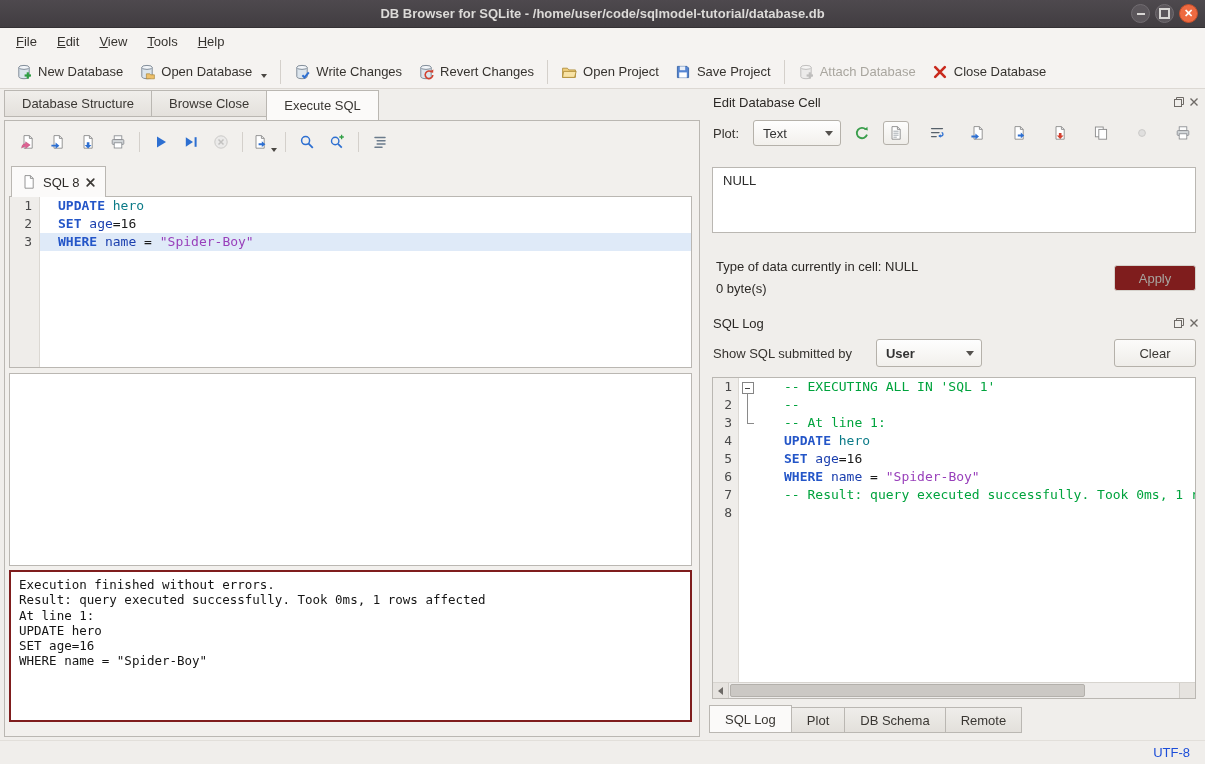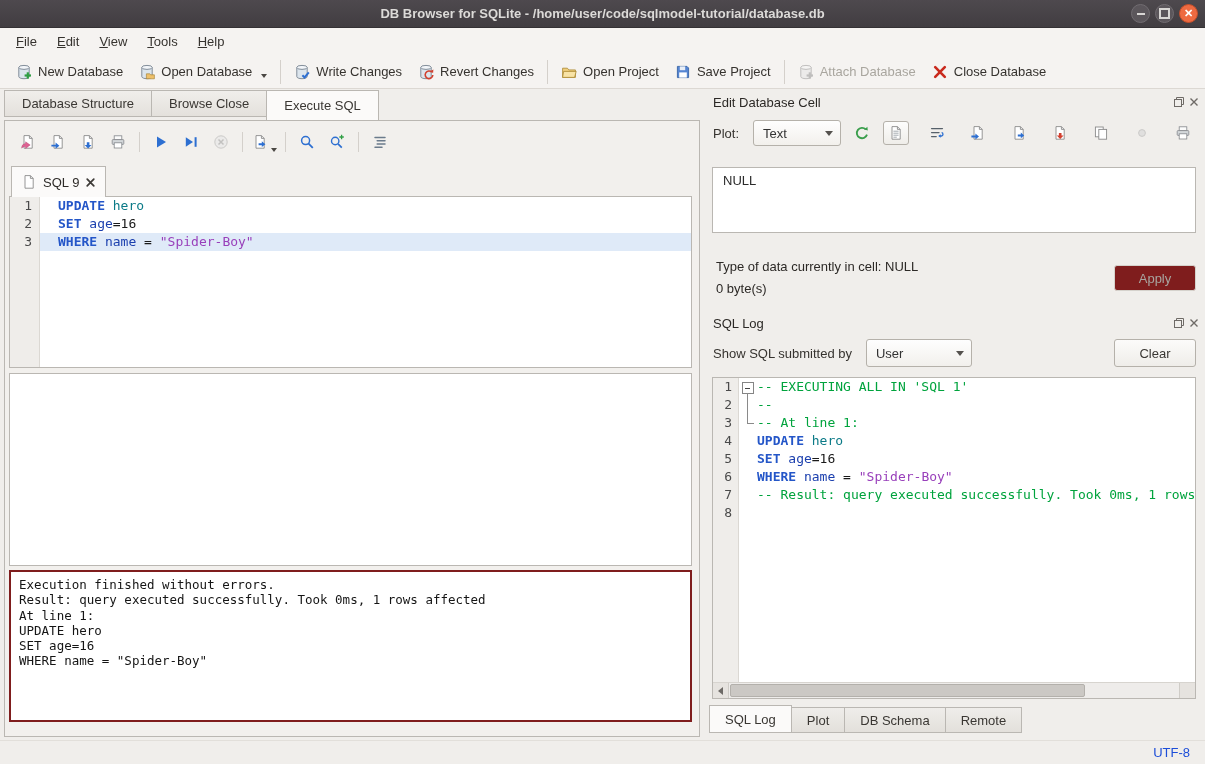--- a/index.html
+++ b/index.html
@@ -101,25 +101,25 @@
   .cell-toolbar{display:flex;align-items:center;gap:7px;}
   .cell-editor{position:absolute;top:78px;left:9px;right:9px;height:66px;background:#fff;border:1px solid #bab7b2;
     font-size:13px;color:#2b2b2b;padding:5px 10px;}
   .cell-type{position:absolute;top:170px;left:13px;font-size:13px;color:#2c2926;}
   .cell-size{position:absolute;top:192px;left:13px;font-size:13px;color:#2c2926;}
   .btn{display:flex;align-items:center;justify-content:center;font-size:13px;color:#3a3733;
     border:1px solid #b5b1aa;border-radius:3px;background:linear-gradient(#fcfbfa,#efede9);}
   .btn.apply{position:absolute;top:176px;right:9px;width:82px;height:26px;}
   .btn.disabled{color:#a8a5a0;background:#7f1d1d;border-color:#d5d2cc;}
   .filter-row{position:absolute;top:250px;left:10px;right:9px;height:28px;display:flex;align-items:center;}
-  .filter-row .combo{margin-left:14px;}
+  .filter-row .combo{margin-left:24px;font-weight:bold;}
   .btn.clear{margin-left:auto;width:82px;height:28px;}
   .log-frame{position:absolute;top:288px;left:9px;right:9px;height:322px;background:#fff;border:1px solid #bab7b2;
     font:13px/18px "DejaVu Sans Mono",monospace;overflow:hidden;}
-  .logl .txt{flex:1;white-space:pre;padding-left:2px;color:#1a1a1a;}
+  .logl .txt{flex:1;white-space:pre;padding-left:16px;color:#1a1a1a;margin-left:13px;}
   .fold{width:16px;flex:none;position:relative;}
   .fold.minus::before{content:"";position:absolute;left:2.5px;top:4px;width:10px;height:10px;border:1px solid #858585;
     background:linear-gradient(#444,#444) center/5px 1px no-repeat #fff;}
   .fold.minus::after{content:"";position:absolute;left:7.5px;top:15px;bottom:0;width:1px;background:#8a8a8a;}
   .fold.line::before{content:"";position:absolute;left:7.5px;top:0;bottom:0;width:1px;background:#8a8a8a;}
   .fold.end::before{content:"";position:absolute;left:7.5px;top:0;height:9px;width:1px;background:#8a8a8a;}
   .fold.end::after{content:"";position:absolute;left:7.5px;top:9px;width:7px;height:1px;background:#8a8a8a;}
   .hscroll{position:absolute;left:0;right:0;bottom:0;height:16px;background:#eeecea;border-top:1px solid #d7d4cf;z-index:2;}
   .sbtn{position:absolute;top:0;width:16px;height:15px;background:#e6e3df;display:flex;align-items:center;justify-content:center;}
   .sbtn.left{left:0;border-right:1px solid #cfccc7;}
@@ -361,21 +361,21 @@
             </div>
           </div>
         <div class="sql-tabbar">
           <div class="sql-tab">
             <span class="icon">
                 <svg viewBox="0 0 16 16">
                   <path d="M4 1.6h5.4l2.8 2.8V14.2H4z" fill="#fff" stroke="#8b8b8b" stroke-width=".9"></path>
                   <path d="M9.4 1.6v2.8h2.8" fill="none" stroke="#8b8b8b" stroke-width=".9"></path>
                 </svg>
               </span>
-            <span>SQL 9</span>
+            <span>SQL 8</span>
             <span class="icon close-ic">
                 <svg viewBox="0 0 12 12">
                   <path d="M2.4 2.4l7.2 7.2M9.6 2.4L2.4 9.6" stroke="#3e3b38" stroke-width="1.9" stroke-linecap="round"></path>
                 </svg>
               </span>
           </div>
         </div>
         <div class="editor">
           <div class="gutter-strip g30"></div>
           <div class="lines">

